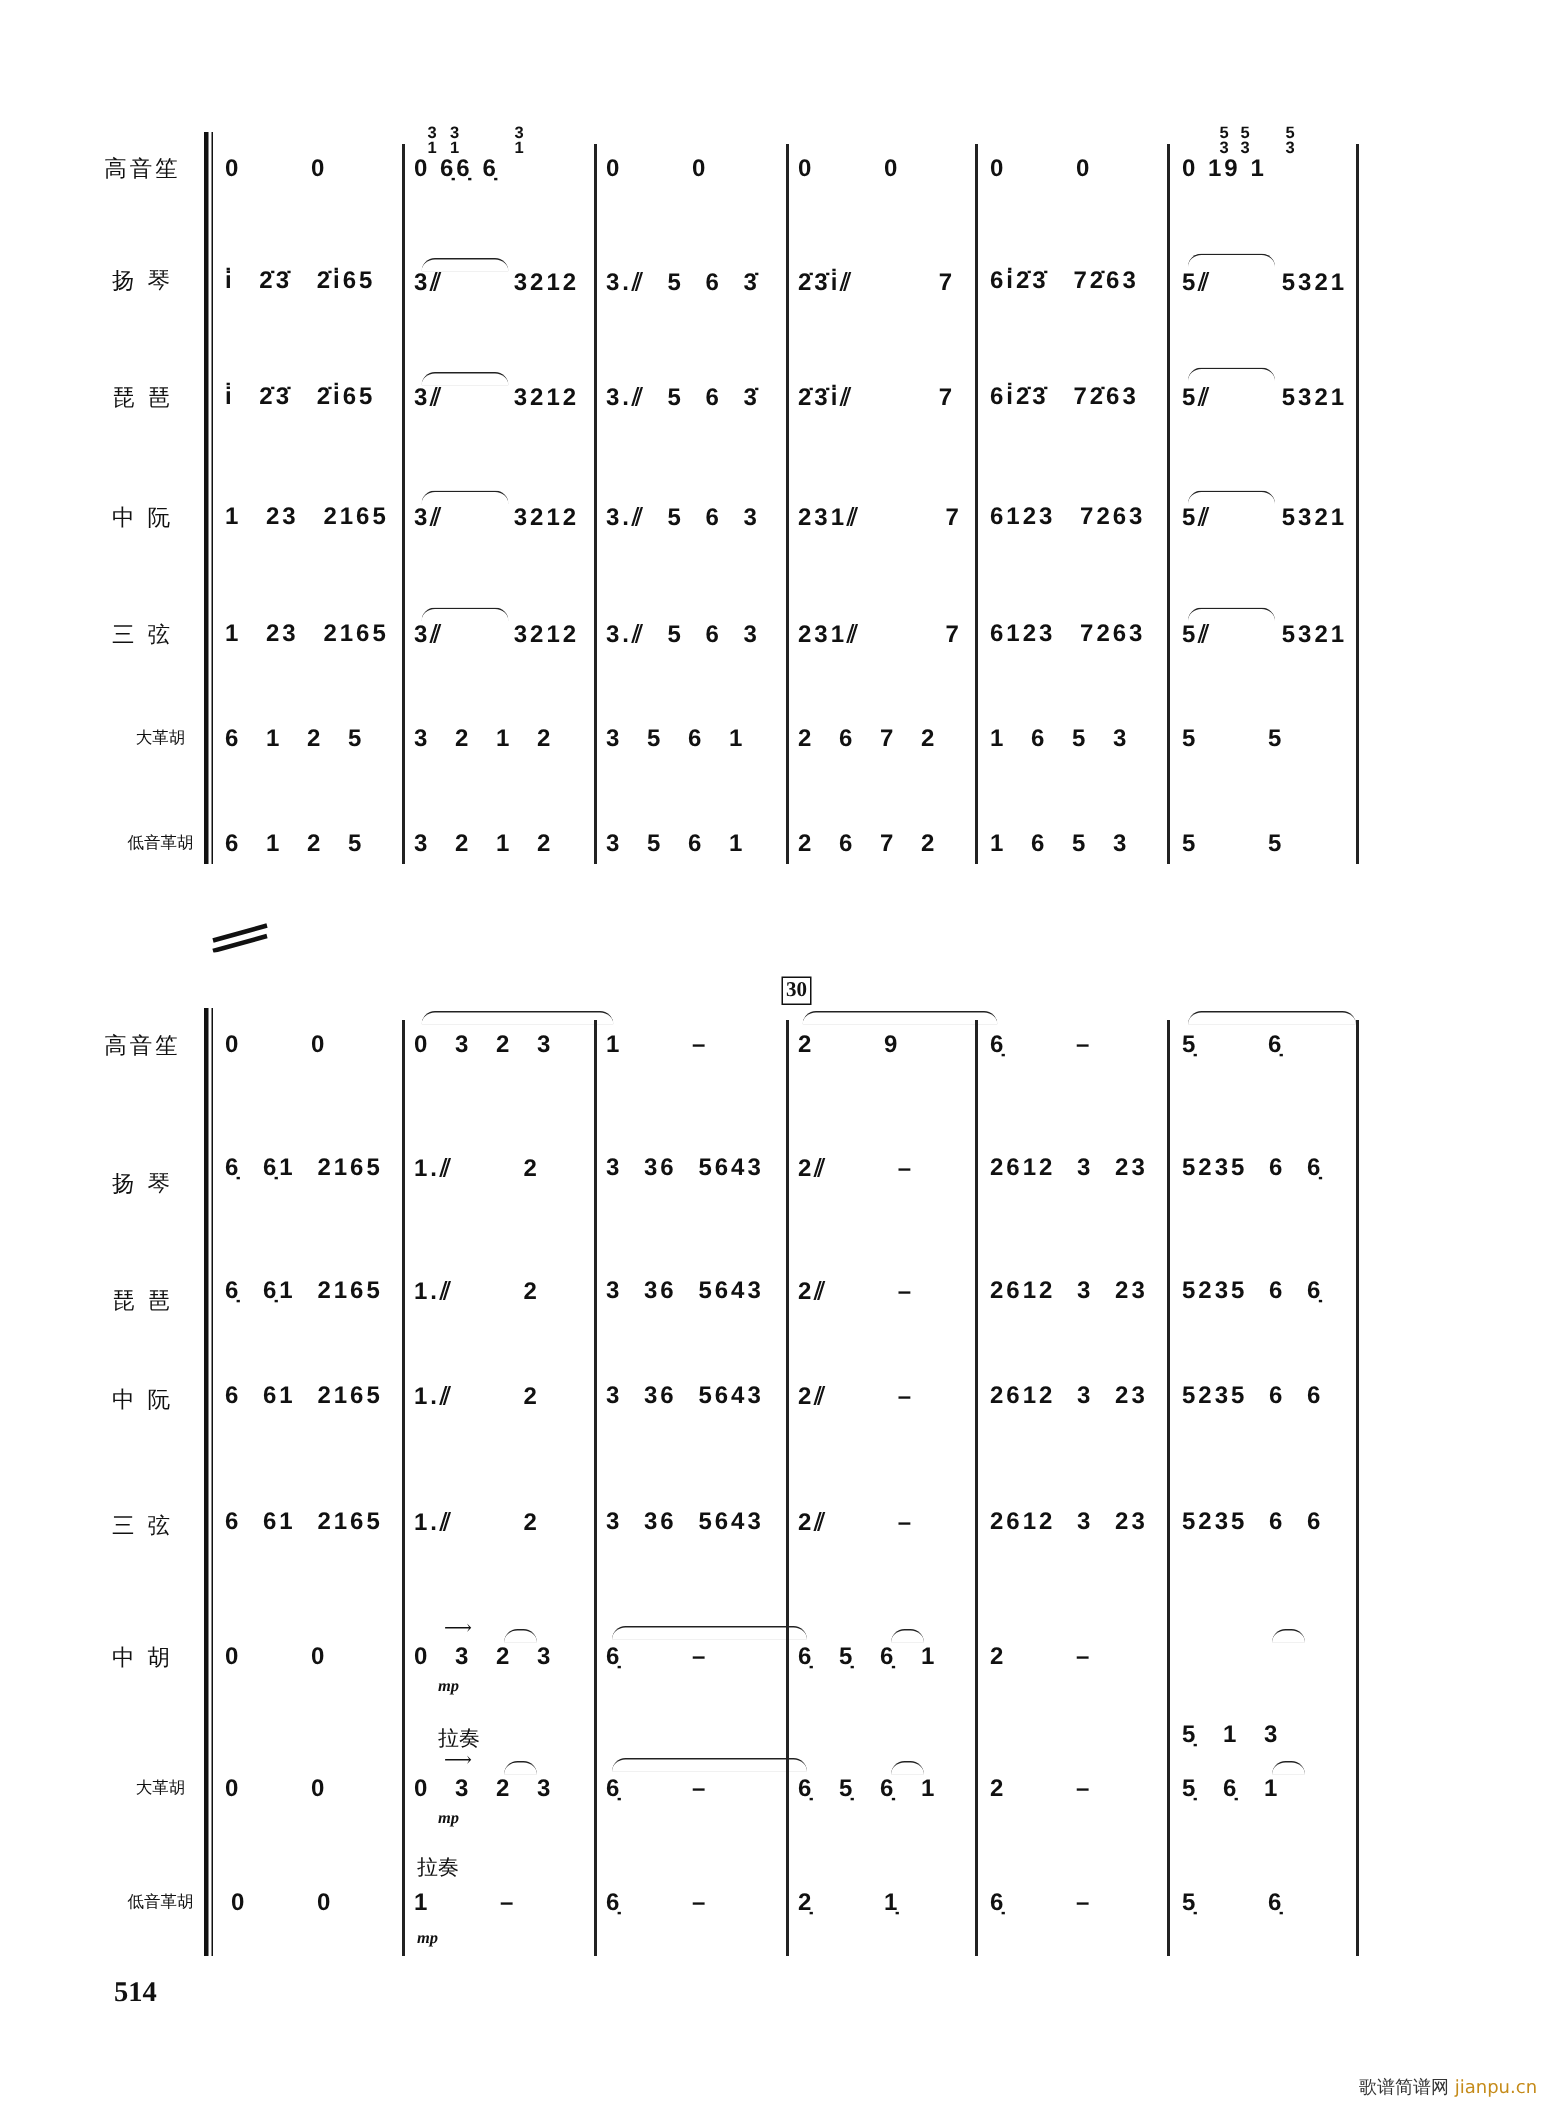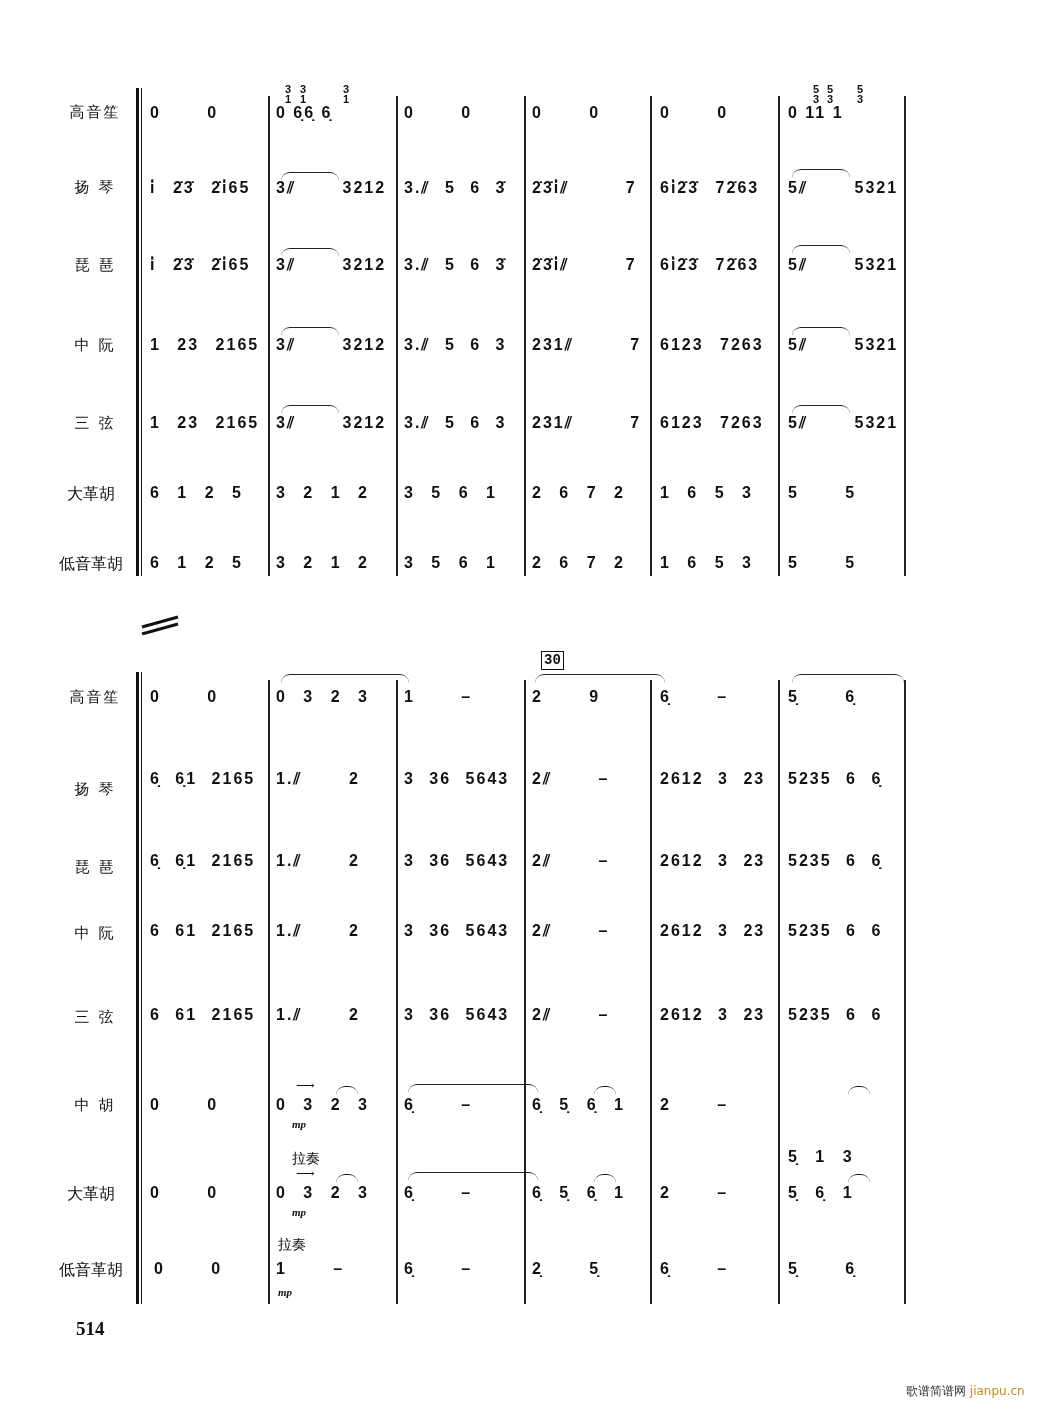--- a/index.html
+++ b/index.html
@@ -1,25 +1,25 @@
 <!DOCTYPE html>
 <html><head>
 <meta charset="utf-8">
 <style>
   html,body{margin:0;padding:0;background:#fff;}
   body{width:1040px;height:1410px;position:relative;overflow:hidden;font-family:"Liberation Sans","DejaVu Sans",sans-serif;color:#111;}
   .label{position:absolute;left:60px;width:70px;text-align:center;font-family:"DejaVu Serif","Liberation Serif",serif;font-size:15px;letter-spacing:2px;white-space:nowrap;}
-  .label.wide{letter-spacing:0;font-size:16px;left:52px;width:78px;}
+  .label.wide{letter-spacing:0;font-size:11px;left:68px;width:78px;}
   .bar{position:absolute;width:2px;background:#222;}
   .brace{position:absolute;width:3px;background:#111;}
   .brace2{position:absolute;width:1px;background:#111;}
   .cell{position:absolute;font-weight:bold;font-size:16px;letter-spacing:2px;white-space:nowrap;}
   .chord{position:absolute;font-weight:bold;font-size:11px;line-height:10px;text-align:center;}
   .slash{position:absolute;left:140px;top:615px;width:40px;height:20px;}
-  .reh{position:absolute;left:521px;top:651px;border:1px solid #111;font-family:Liberation Mono, monospace;font-weight:bold;font-size:14px;padding:0 2px;line-height:17px;margin-left:20px;}
+  .reh{position:absolute;left:521px;top:651px;border:1px solid #111;font-family:Liberation Serif, serif;font-weight:bold;font-size:14px;padding:0 2px;line-height:17px;}
   .dyn{position:absolute;font-family:"Liberation Serif",serif;font-style:italic;font-weight:bold;font-size:11px;}
   .tech{position:absolute;font-family:"DejaVu Serif",serif;font-size:14px;}
   .pageno{position:absolute;left:76px;top:1318px;font-family:"Liberation Serif",serif;font-weight:bold;font-size:19px;}
   .wm{position:absolute;left:906px;top:1383px;font-size:12px;color:#333;font-family:"DejaVu Sans",sans-serif;}
   .wm span{color:#c58b1a;}
   .tie{position:absolute;border-top:1.5px solid #222;border-radius:12px 12px 0 0;height:8px;}
 </style>
 </head>
 <body>
 
@@ -57,21 +57,21 @@
   <div class="tie" style="left:792px;top:169px;width:58px;"></div>
   <div class="tie" style="left:792px;top:245px;width:58px;"></div>
   <div class="tie" style="left:792px;top:327px;width:58px;"></div>
   <div class="tie" style="left:792px;top:405px;width:58px;"></div>
 
   <div class="cell" style="left:150px;top:104px;word-spacing:40px;">0    0</div>
   <div class="cell" style="left:276px;top:104px;">0 6̣6̣  6̣</div>
   <div class="cell" style="left:404px;top:104px;word-spacing:40px;">0    0</div>
   <div class="cell" style="left:532px;top:104px;word-spacing:40px;">0    0</div>
   <div class="cell" style="left:660px;top:104px;word-spacing:40px;">0    0</div>
-  <div class="cell" style="left:788px;top:104px;">0 11  1</div>
+  <div class="cell" style="left:788px;top:104px;">0 19  1</div>
 
   <div class="cell" style="left:150px;top:179px;word-spacing:10px;">i̇ 2̇3̇ 2̇i̇65</div>
   <div class="cell" style="left:276px;top:179px;word-spacing:40px;">3⫽  3212</div>
   <div class="cell" style="left:404px;top:179px;word-spacing:8px;">3.⫽ 5 6 3̇</div>
   <div class="cell" style="left:532px;top:179px;word-spacing:50px;">2̇3̇i̇⫽  7</div>
   <div class="cell" style="left:660px;top:179px;word-spacing:10px;">6i̇2̇3̇ 72̇63</div>
   <div class="cell" style="left:788px;top:179px;word-spacing:40px;">5⫽  5321</div>
 
   <div class="cell" style="left:150px;top:256px;word-spacing:10px;">i̇ 2̇3̇ 2̇i̇65</div>
   <div class="cell" style="left:276px;top:256px;word-spacing:40px;">3⫽  3212</div>
@@ -193,21 +193,21 @@
   <div class="cell" style="left:150px;top:1184px;word-spacing:40px;">0    0</div>
   <div class="cell" style="left:276px;top:1184px;word-spacing:10px;">0 3  2 3</div>
   <div class="cell" style="left:404px;top:1184px;word-spacing:40px;">6̣    –</div>
   <div class="cell" style="left:532px;top:1184px;word-spacing:10px;">6̣ 5̣  6̣ 1</div>
   <div class="cell" style="left:660px;top:1184px;word-spacing:40px;">2    –</div>
   <div class="cell" style="left:788px;top:1184px;word-spacing:10px;">5̣    6̣ 1</div>
 
   <div class="cell" style="left:154px;top:1260px;word-spacing:40px;">0    0</div>
   <div class="cell" style="left:276px;top:1260px;word-spacing:40px;">1    –</div>
   <div class="cell" style="left:404px;top:1260px;word-spacing:40px;">6̣    –</div>
-  <div class="cell" style="left:532px;top:1260px;word-spacing:40px;">2̣    5̣</div>
+  <div class="cell" style="left:532px;top:1260px;word-spacing:40px;">2̣    1̣</div>
   <div class="cell" style="left:660px;top:1260px;word-spacing:40px;">6̣    –</div>
   <div class="cell" style="left:788px;top:1260px;word-spacing:40px;">5̣    6̣</div>
 
   <div class="tech" style="left:296px;top:1078px;font-size:13px;">⟶</div>
   <div class="dyn" style="left:292px;top:1118px;">mp</div>
   <div class="tech" style="left:292px;top:1150px;">拉奏</div>
   <div class="tech" style="left:296px;top:1166px;font-size:13px;">⟶</div>
   <div class="dyn" style="left:292px;top:1206px;">mp</div>
   <div class="tech" style="left:278px;top:1236px;">拉奏</div>
   <div class="dyn" style="left:278px;top:1286px;">mp</div>

